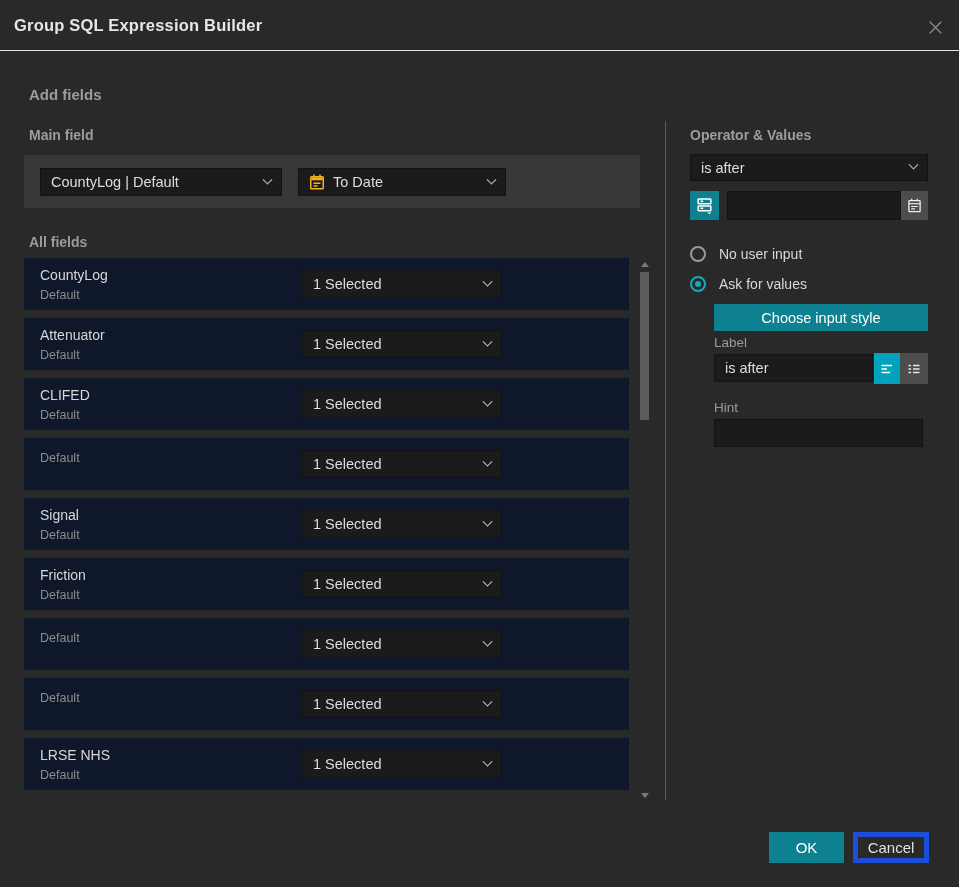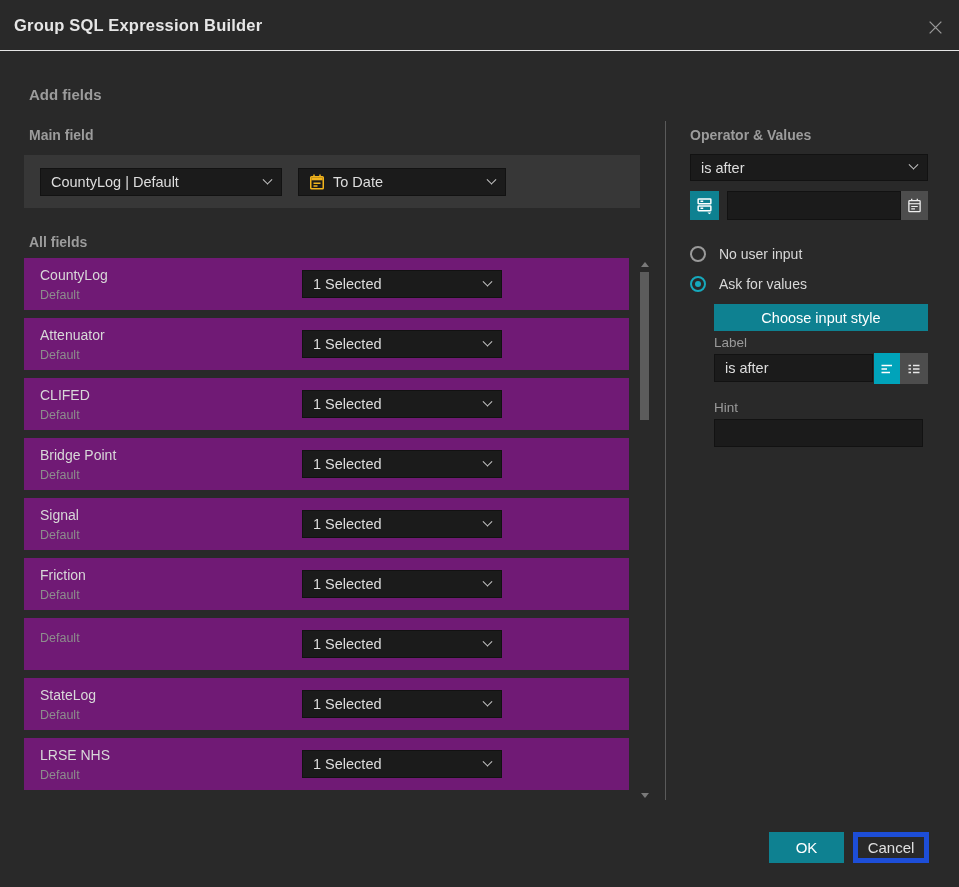--- a/index.html
+++ b/index.html
@@ -43,21 +43,21 @@
     transform:rotate(45deg) translate(-2px,-2px);
     flex:0 0 auto;
   }
 
   
   .main-panel { position:absolute; left:24px; top:155px; width:616px; height:53px; background:#373737; }
 
   
   .rows { position:absolute; left:24px; top:258px; width:605px; }
   .field-row {
-    position:relative; height:52px; margin-bottom:8px; background:#701a75;
+    position:relative; height:52px; margin-bottom:8px; background:#0f172a;
     padding:9px 0 0 16px;
   }
   .field-row .fname { font-size:14px; color:#d8d8d8; line-height:17px; }
   .field-row .fsub  { font-size:12.5px; color:#8d8d8d; line-height:16px; margin-top:3px; }
   .row-select { position:absolute; left:278px; top:12px; width:200px; height:28px; }
 
   
   .scrollbar { position:absolute; left:639px; top:258px; width:12px; height:542px; }
   .sb-arrow { position:absolute; left:2px; width:0; height:0;
     border-left:4px solid transparent; border-right:4px solid transparent; cursor:pointer; }
@@ -171,21 +171,20 @@
   <div class="field-row">
     <div class="fname">CLIFED</div>
     <div class="fsub">Default</div>
     <div class="select row-select">
       <span>1 Selected</span>
       <span class="chev"></span>
     </div>
   </div>
 
   <div class="field-row">
-    <div class="fname">Bridge Point</div>
     <div class="fsub">Default</div>
     <div class="select row-select">
       <span>1 Selected</span>
       <span class="chev"></span>
     </div>
   </div>
 
   <div class="field-row">
     <div class="fname">Signal</div>
     <div class="fsub">Default</div>
@@ -206,21 +205,20 @@
 
   <div class="field-row">
     <div class="fsub">Default</div>
     <div class="select row-select">
       <span>1 Selected</span>
       <span class="chev"></span>
     </div>
   </div>
 
   <div class="field-row">
-    <div class="fname">StateLog</div>
     <div class="fsub">Default</div>
     <div class="select row-select">
       <span>1 Selected</span>
       <span class="chev"></span>
     </div>
   </div>
 
   <div class="field-row">
     <div class="fname">LRSE NHS</div>
     <div class="fsub">Default</div>

